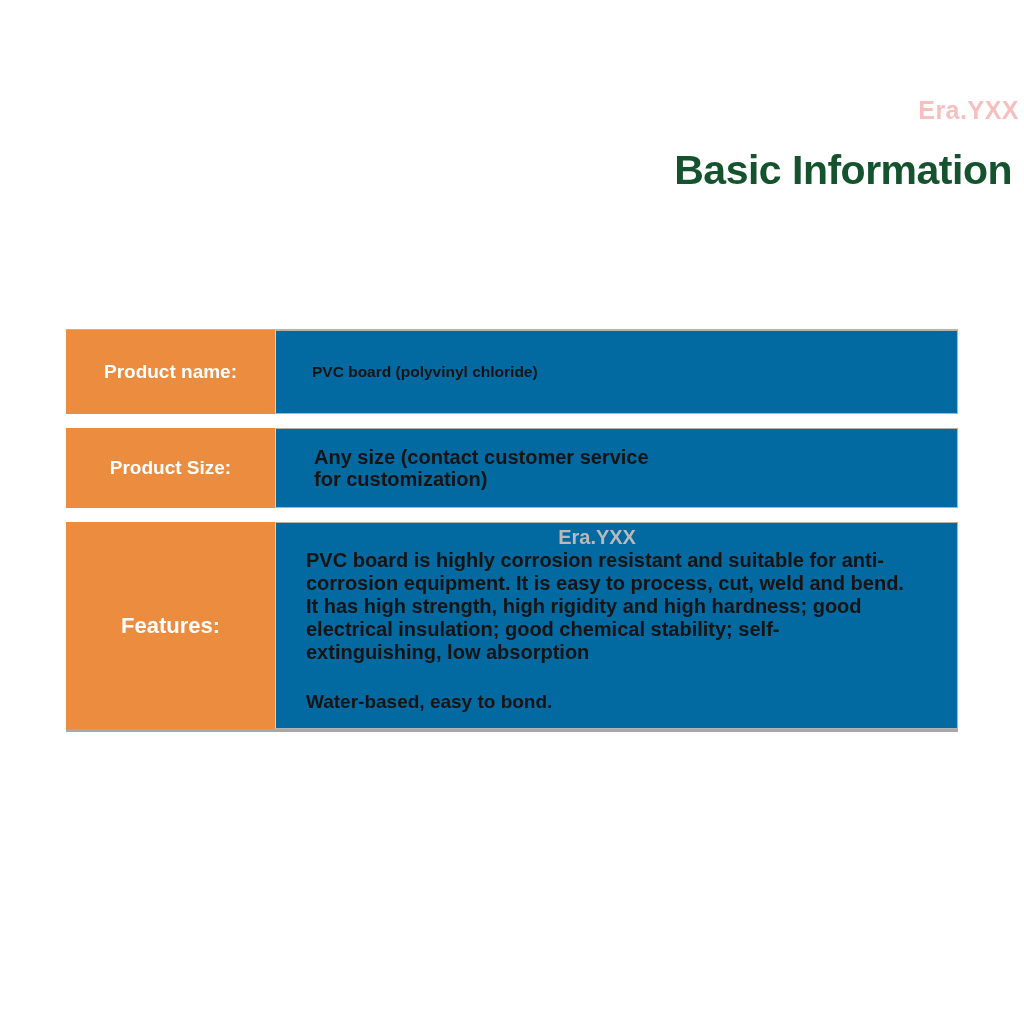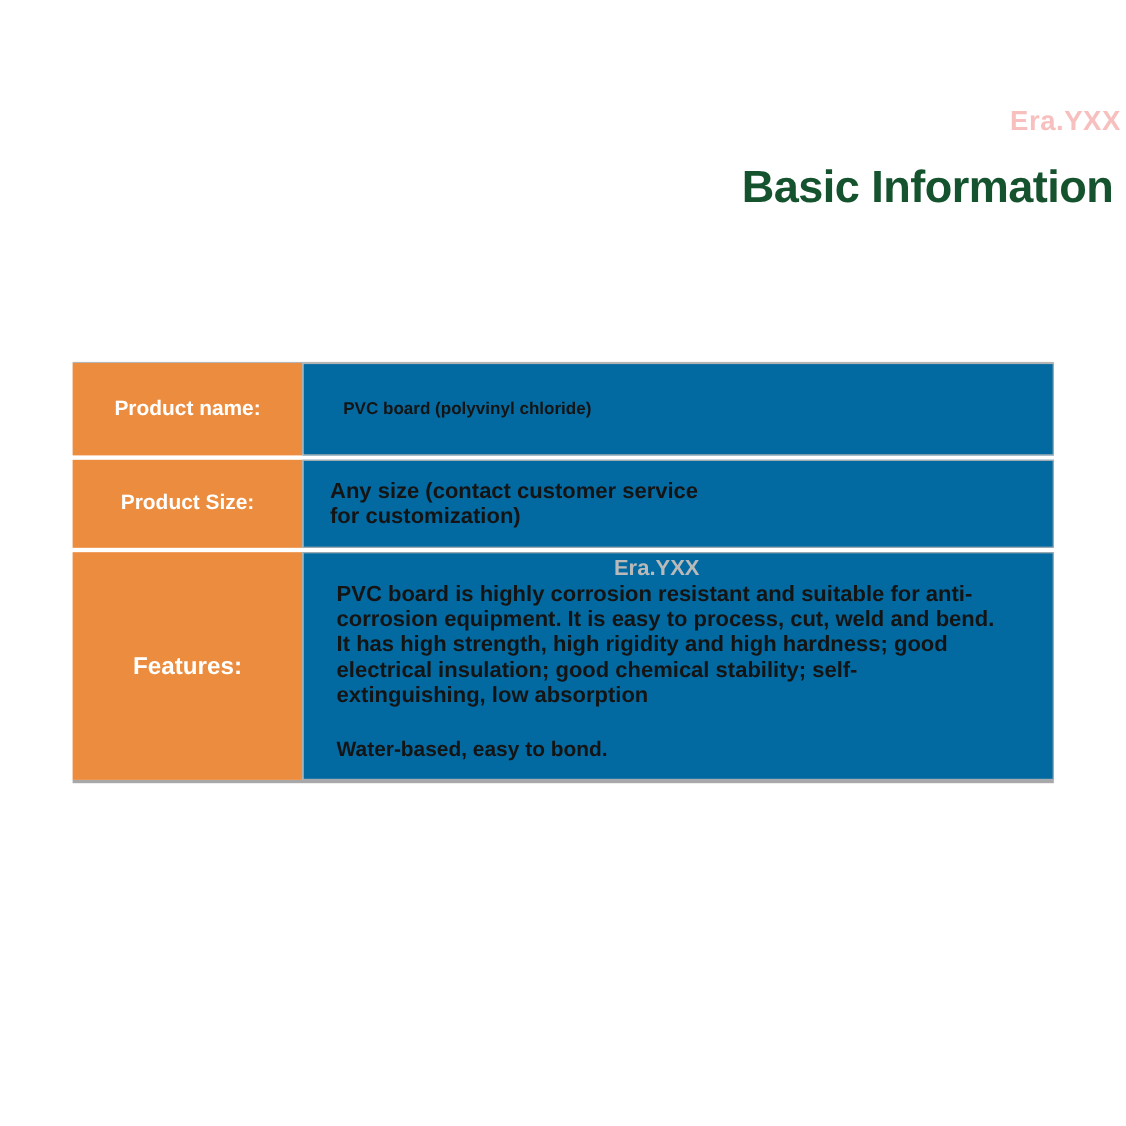--- a/index.html
+++ b/index.html
@@ -28,21 +28,21 @@
     font-weight:bold;
     letter-spacing:-0.5px;
     color:#14532d;
   }
   .info-table{
     position:absolute;
     left:66px;top:329px;
     width:892px;
     display:flex;
     flex-direction:column;
-    row-gap:4px;
+    row-gap:14px;
     border-top:1px solid #b5b5b5;
     border-bottom:3px solid #a8a8a8;
     background:#ffffff;
   }
   .row{display:flex;column-gap:0;}
   .row-1{height:84px;}
   .row-2{height:80px;}
   .row-3{height:207px;}
   .row-4{height:181px;}
   .cell-label{
@@ -61,21 +61,21 @@
     flex:1;
     background:#0369a1;
     border:1px solid #b3b3b3;
     border-left-color:#d2d2d2;
     display:flex;
     align-items:center;
     color:#141414;
     font-weight:bold;
   }
   .row-1 .cell-value{font-size:15.5px;padding-left:36px;}
-  .row-2 .cell-value{font-size:20px;line-height:22px;padding-left:24px;}
+  .row-2 .cell-value{font-size:20px;line-height:22px;padding-left:38px;}
   .row-2 .value-text{max-width:350px;}
   .row-3 .cell-value{
     flex-direction:column;
     align-items:flex-start;
     justify-content:flex-start;
     padding:26px 44px 0 30px;
     font-size:20px;
     line-height:23px;
     position:relative;
   }

